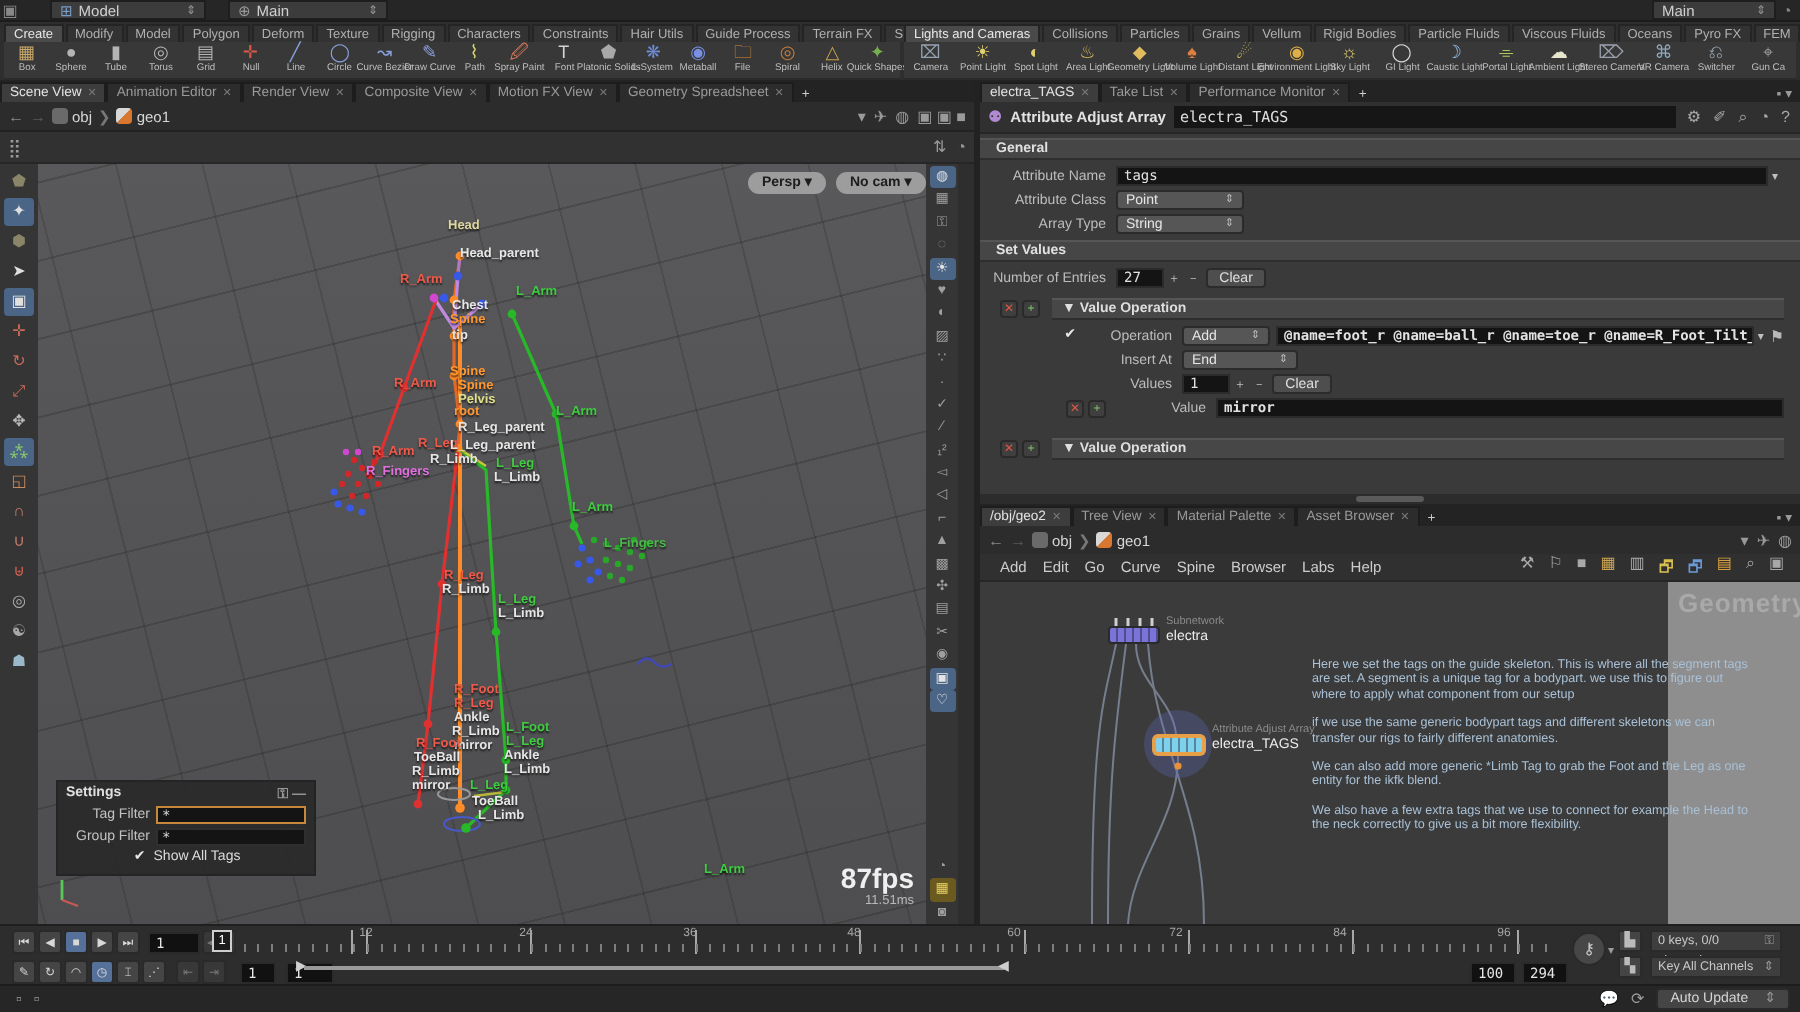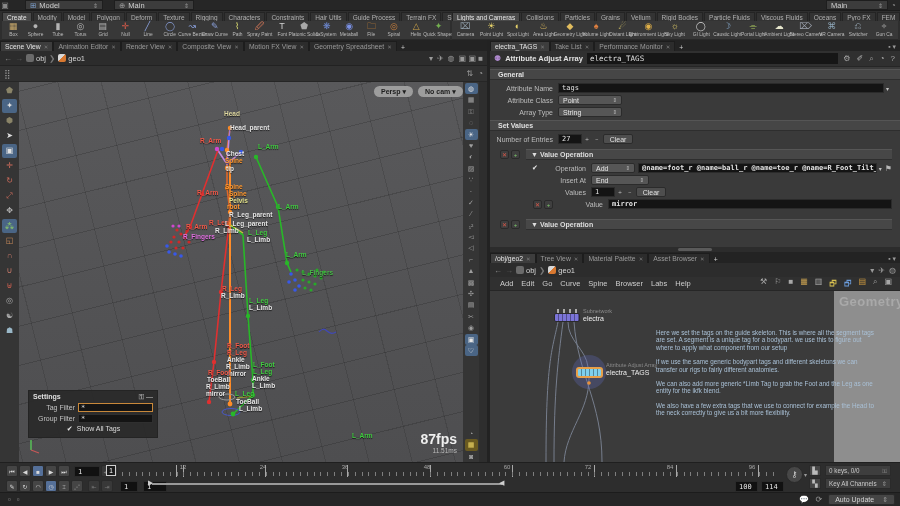--- a/index.html
+++ b/index.html
@@ -901,21 +901,21 @@
       <span class="tbtn">⋰</span>
       <span class="tbtn dim" style="margin-left:4px;">⇤</span>
       <span class="tbtn dim">⇥</span>
       <span class="ffield" style="width:18px;margin-left:6px;">1</span>
       <span class="ffield" style="width:24px;margin-left:4px;">1</span>
     </div>
     <span class="rtri" style="left:148px;">▶</span>
     <div id="rangeline"></div>
     <span class="rtri" style="left:499px;">◀</span>
     <span class="ffield" style="position:absolute;left:735px;top:18px;width:23px;">100</span>
-    <span class="ffield" style="position:absolute;left:761px;top:18px;width:23px;">114</span>
+    <span class="ffield" style="position:absolute;left:761px;top:18px;width:23px;">294</span>
 
     <span id="keycirc">⚷</span>
     <span style="position:absolute;left:804px;top:8px;color:#9a9a9a;font-size:6px;">▾</span>
     <span class="sideic" style="top:2px;">▙</span>
     <span class="sideic" style="top:15px;">▚</span>
     <span class="kbar" style="top:2px;">
         <span>0 keys, 0/0 channels</span>
         <span class="dd">⚿</span>
       </span>
     <span class="kbar" style="top:15px;">

